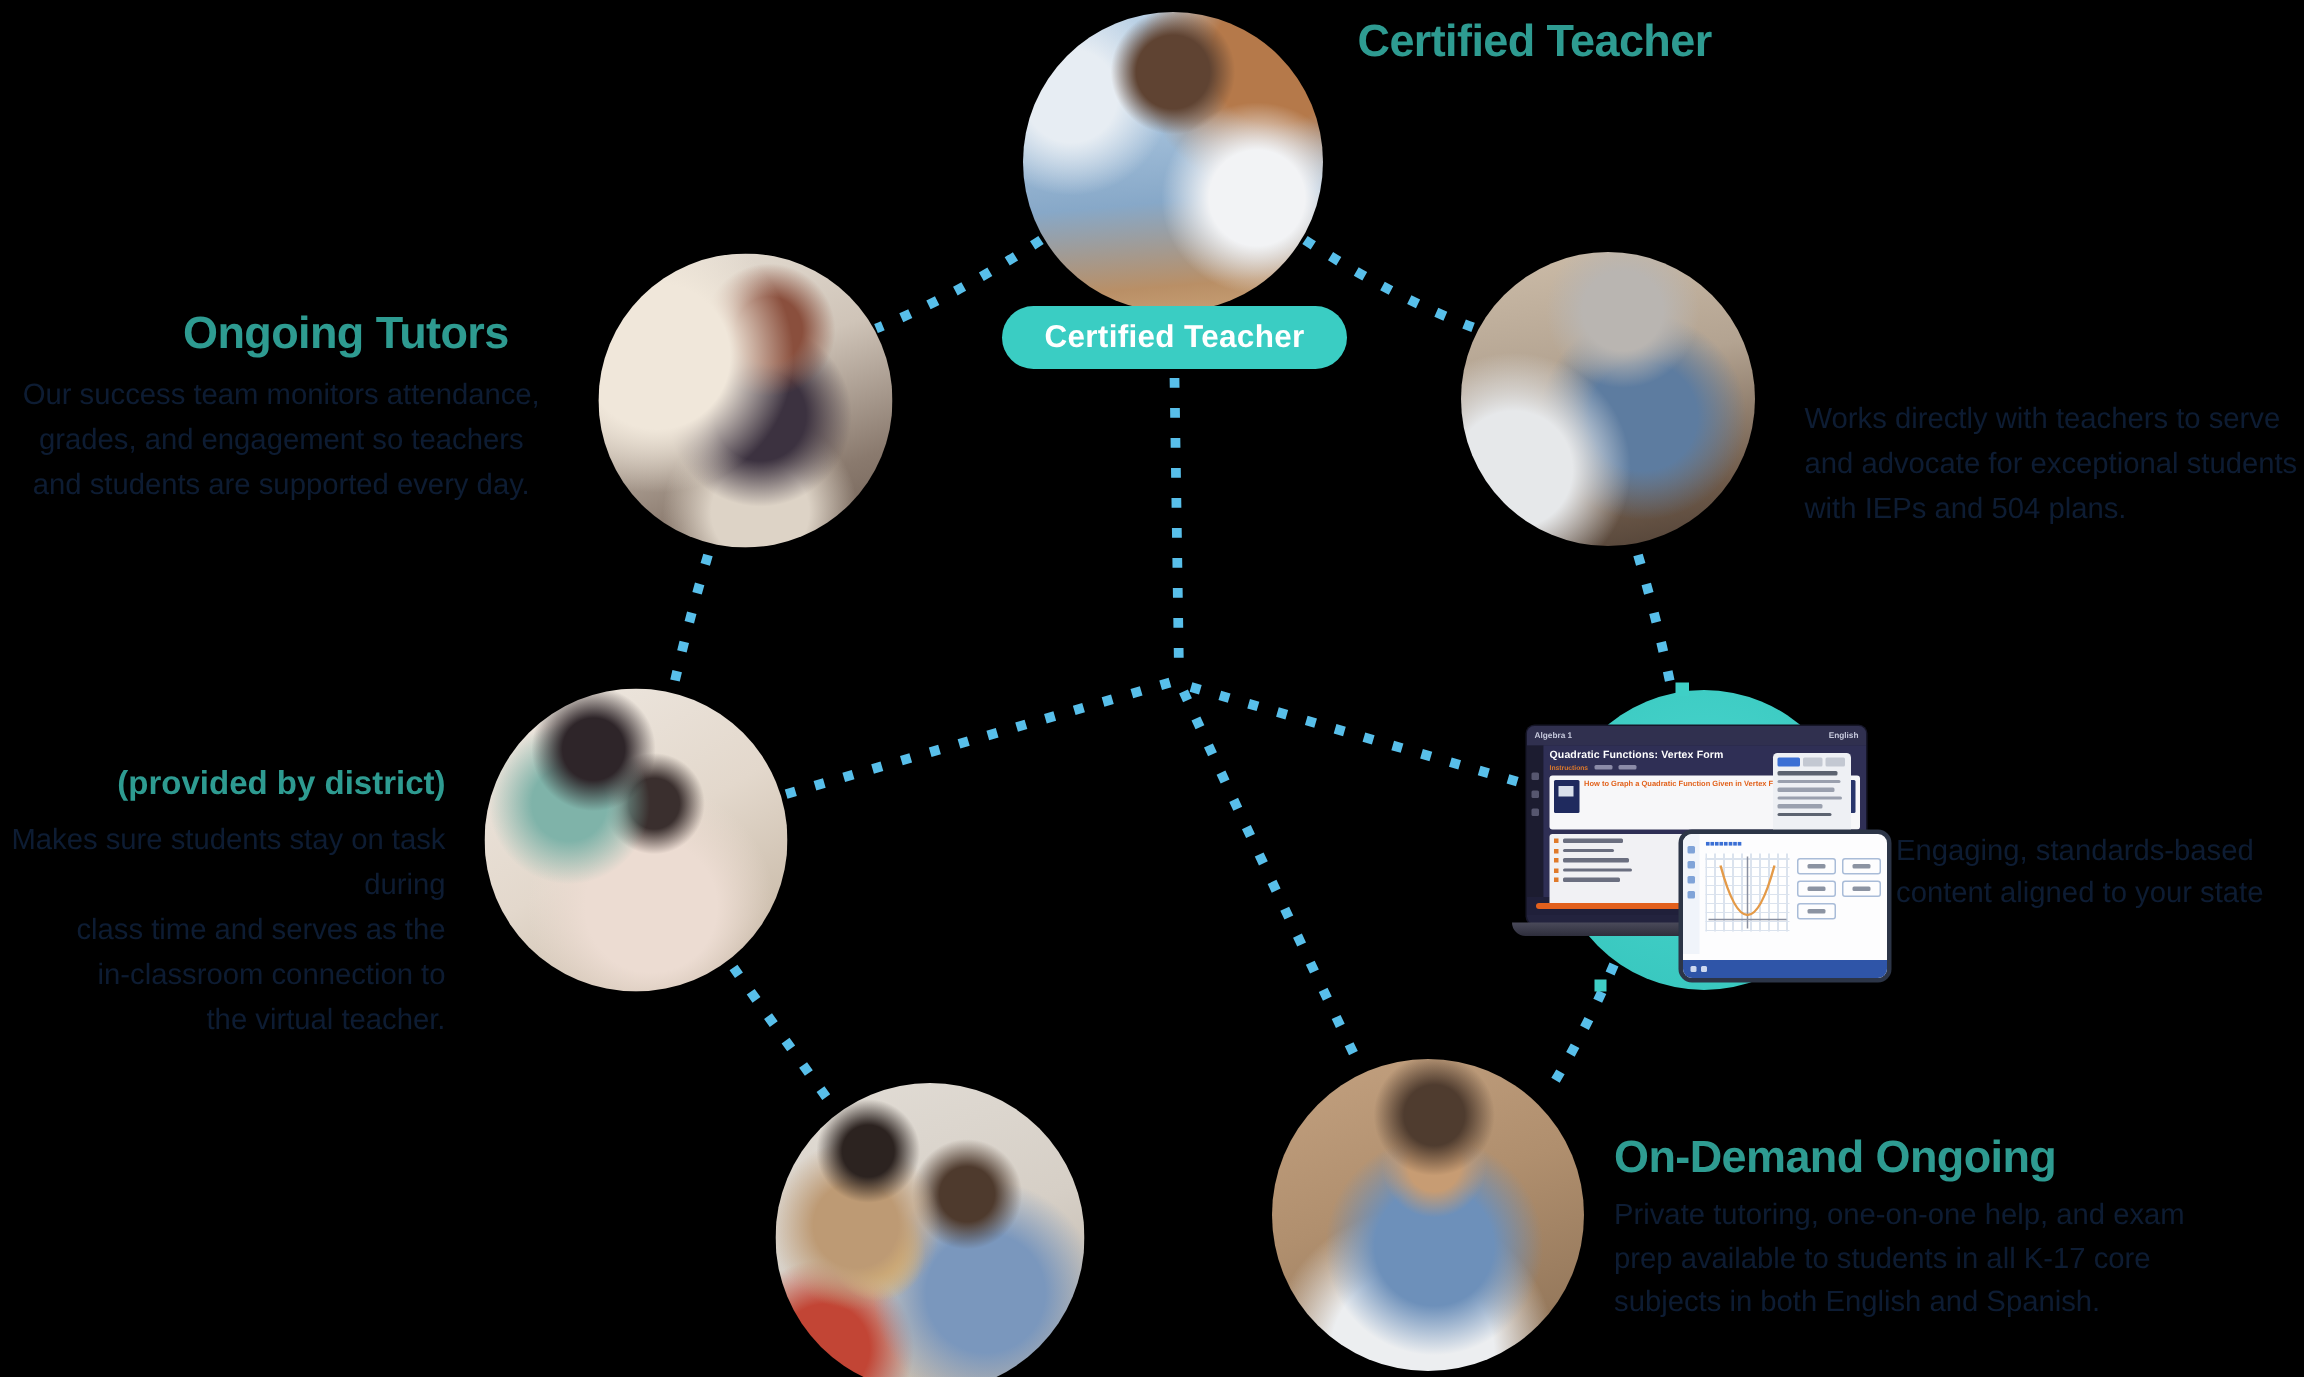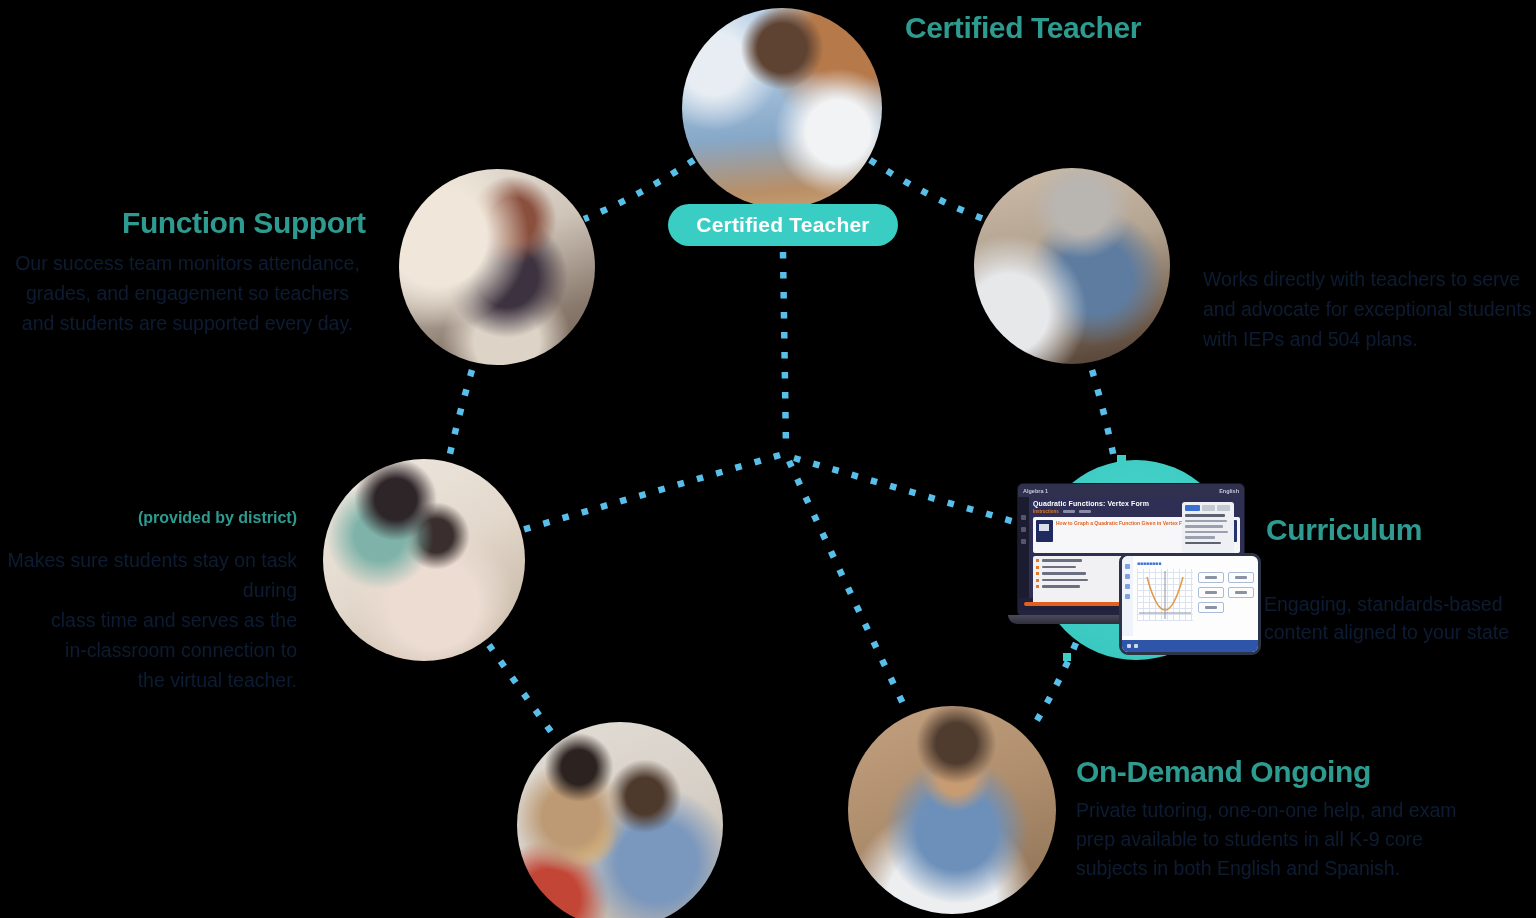--- a/index.html
+++ b/index.html
@@ -7,21 +7,21 @@
     position:relative;width:1536px;height:918px;background:#000;overflow:hidden;
     font-family:"Liberation Sans", sans-serif;
   }
   #connectors{position:absolute;left:0;top:0;width:1536px;height:918px;z-index:1;}
   .circle-photo{position:absolute;border-radius:50%;z-index:2;}
   .heading{
     position:absolute;z-index:3;font-weight:700;color:#2E9B91;font-size:30px;
     letter-spacing:-0.4px;line-height:39px;white-space:pre-line;
   }
   .subheading{
-    position:absolute;z-index:3;font-weight:700;color:#2E9B91;font-size:16px;
+    position:absolute;z-index:3;font-weight:700;color:#2E9B91;font-size:22px;
     white-space:pre-line;
   }
   .body-text{
     position:absolute;z-index:3;color:#0d1c33;font-size:19.5px;line-height:30px;
     white-space:pre-line;font-weight:500;
   }
   .pill{
     position:absolute;left:668px;top:204px;width:230px;height:42px;z-index:4;
     background:#3ACDC3;border-radius:21px;display:flex;align-items:center;justify-content:center;
     color:#ffffff;font-weight:700;font-size:21px;letter-spacing:0.2px;border:none;cursor:pointer;
@@ -286,38 +286,37 @@
       </div>
     </div>
     <div class="tab-bottom">
       <span></span>
       <span></span>
     </div>
   </div>
 
   <div class="heading" style="left:905px;top:8px;">Certified Teacher</div>
 
-  <div class="heading" style="left:122px;top:203px;">Function Support</div>
+  <div class="heading" style="left:122px;top:203px;">Ongoing Tutors</div>
   <div class="body-text" style="left:-10px;top:248px;width:395px;text-align:center;">Our success team monitors attendance,
 grades, and engagement so teachers
 and students are supported every day.</div>
 
   <div class="body-text" style="left:1203px;top:264px;width:345px;">Works directly with teachers to serve
 and advocate for exceptional students
 with IEPs and 504 plans.</div>
 
   <div class="subheading" style="left:0px;top:509px;width:297px;text-align:right;">(provided by district)</div>
   <div class="body-text" style="left:-28px;top:545px;width:325px;text-align:right;">Makes sure students stay on task during
 class time and serves as the
 in-classroom connection to
 the virtual teacher.</div>
 
-  <div class="heading" style="left:1266px;top:510px;">Curriculum</div>
-  <div class="body-text" style="left:1264px;top:590px;width:260px;line-height:28px;">Engaging, standards-based
+  <div class="body-text" style="left:1264px;top:553px;width:260px;line-height:28px;">Engaging, standards-based
 content aligned to your state</div>
 
 
   <div class="heading" style="left:1076px;top:752px;">On-Demand Ongoing</div>
   <div class="body-text" style="left:1076px;top:796px;width:390px;line-height:29px;">Private tutoring, one-on-one help, and exam
-prep available to students in all K-9 core
+prep available to students in all K-17 core
 subjects in both English and Spanish.</div>
 
 </div>
 
 </body></html>

